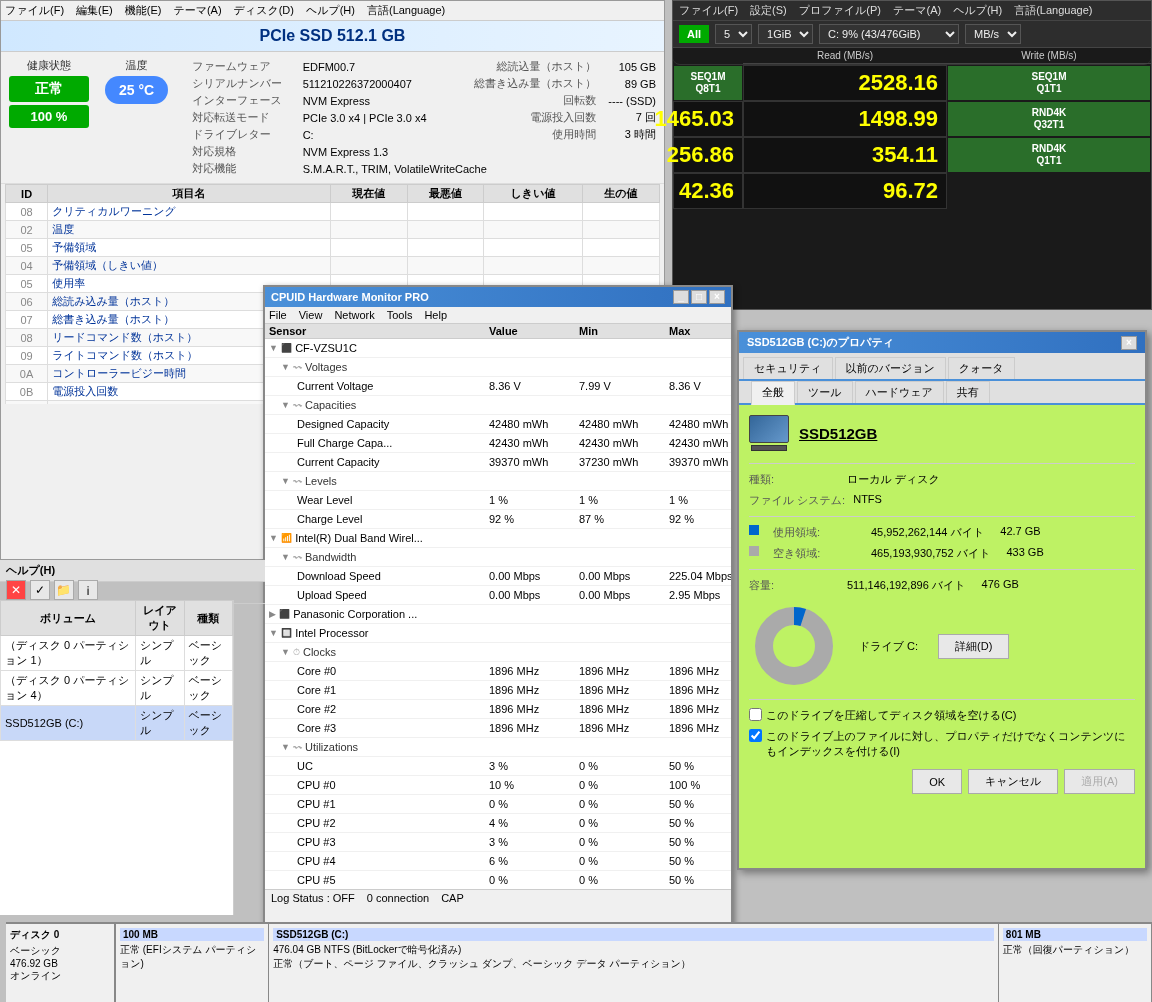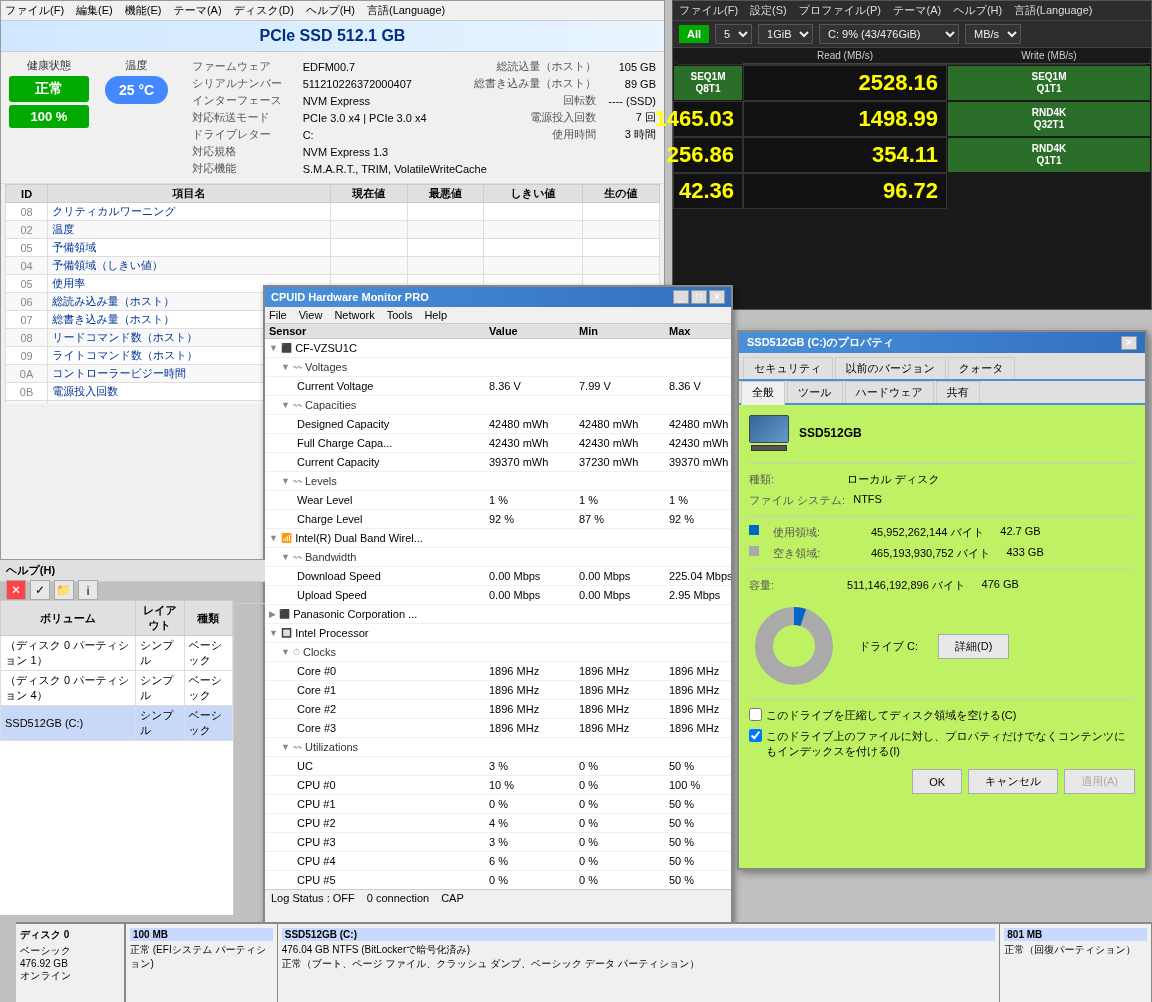--- a/index.html
+++ b/index.html
@@ -323,21 +323,21 @@
       cursor: pointer;
     }
     .dlg-btn.disabled { color: #aaa; }
     .disk-table { width: 100%; border-collapse: collapse; font-size: 11px; }
     .disk-table th { background: #e0e0e0; padding: 2px 4px; border: 1px solid #ccc; }
     .disk-table td { padding: 2px 4px; border: 1px solid #ddd; }
     .disk-row-sel { background: #c8d8f8; }
 
     .bottom-bar {
       position: absolute;
-      bottom: 0; left: 16px; right: 0;
+      bottom: 0; left: 6px; right: 0;
       height: 80px;
       background: #f0f0f0;
       border-top: 2px solid #888;
       display: flex;
     }
     .bottom-seg {
       flex: 1;
       border-right: 1px solid #888;
       padding: 4px;
       font-size: 10px;
@@ -885,33 +885,33 @@
 <div id="ssd-props">
   <div id="ssd-titlebar">
     <span>SSD512GB (C:)のプロパティ</span>
     <div class="close-btn">×</div>
   </div>
   <div id="ssd-tabs">
     <div class="stab">セキュリティ</div>
     <div class="stab">以前のバージョン</div>
     <div class="stab">クォータ</div>
   </div>
-  <div style="background:#e0e0e0; border-bottom: 2px solid #4a90d9; padding: 0 2px; display:flex;">
+  <div style="background:#e0e0e0; border-bottom: 2px solid #4a90d9; padding: 0 12px; display:flex;">
     <div class="stab active">全般</div>
     <div class="stab">ツール</div>
     <div class="stab">ハードウェア</div>
     <div class="stab">共有</div>
   </div>
   <div id="ssd-content">
     <div class="ssd-drive-row">
       <div style="display:flex; flex-direction:column; align-items:center; gap:2px;">
         <div style="width:40px; height:28px; background: linear-gradient(135deg,#336699,#6699cc); border:1px solid #444; border-radius:2px;"></div>
         <div style="width:36px; height:6px; background:#555; border:1px solid #333;"></div>
       </div>
-      <span style="font-size:12px; font-weight:bold;">SSD512GB</span>
+      <span style="font-size:15px; font-weight:bold;text-decoration:underline;">SSD512GB</span>
     </div>
     <div class="ssd-divider"></div>
     <div class="ssd-info-row">
       <span class="ssd-info-label">種類:</span>
       <span class="ssd-info-value">ローカル ディスク</span>
     </div>
     <div class="ssd-info-row">
       <span class="ssd-info-label">ファイル システム:</span>
       <span class="ssd-info-value">NTFS</span>
     </div>

